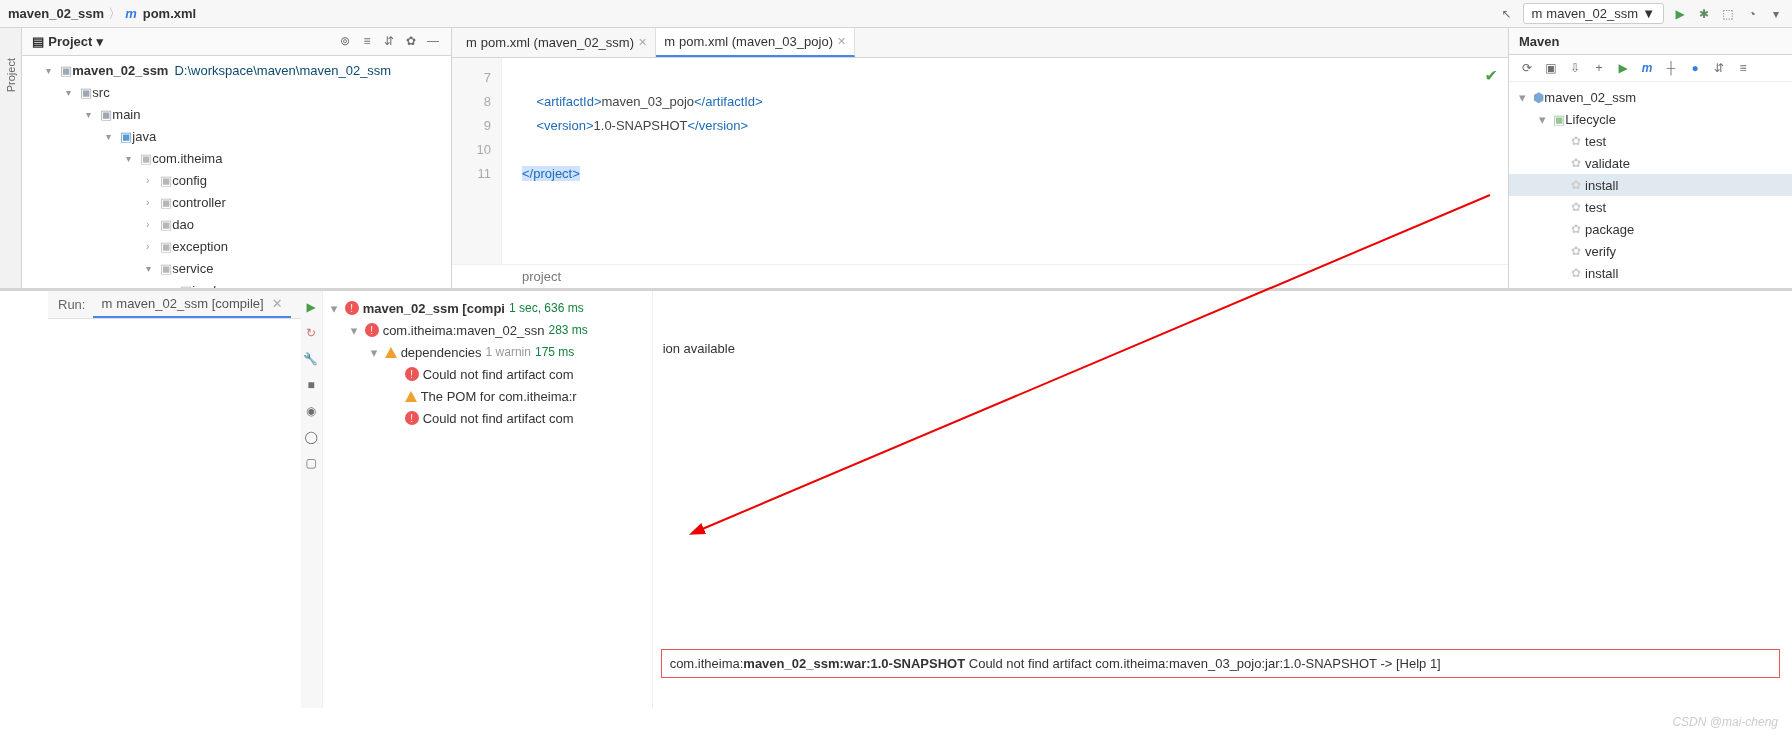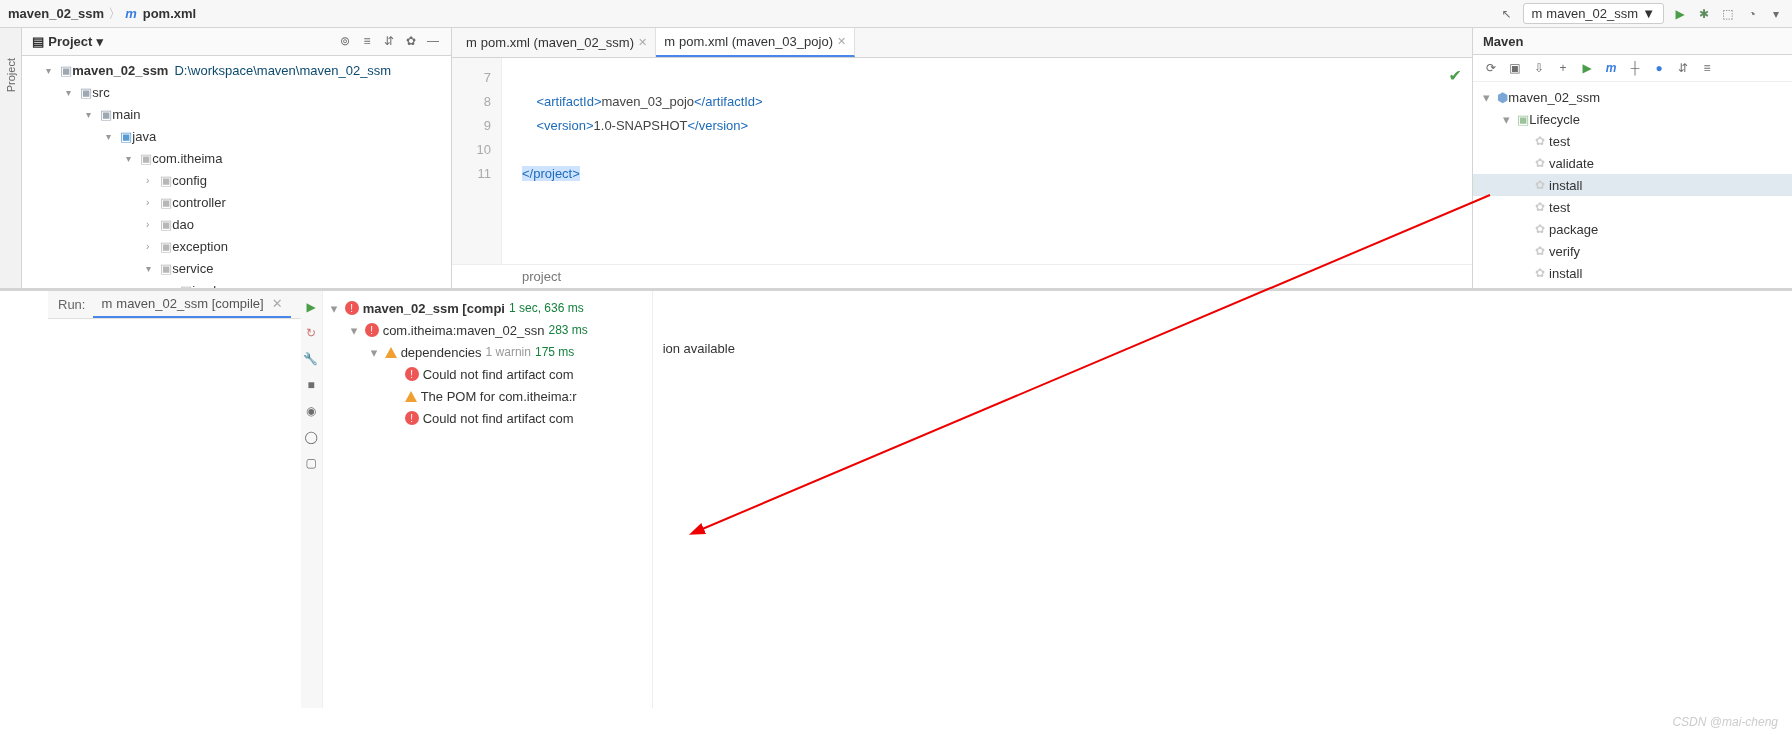--- a/index.html
+++ b/index.html
@@ -33,21 +33,21 @@
 .tab.active { background:#fff; border-bottom:2px solid #4a86e8; }
 .tab .close { color:#aaa; font-size:11px; }
 .code-body { display:flex; flex:1; font-family:Consolas,monospace; font-size:15px; position:relative; }
 .gutter { width:50px; background:#f7f7f7; color:#aaa; text-align:right; padding:8px 10px 0 0; line-height:24px; border-right:1px solid #eee; }
 .code { padding:8px 0 0 20px; line-height:24px; }
 .code .tag { color:#1e6bb8; }
 .code .txt { color:#444; }
 .code .sel { background:#cde3ff; }
 .check { position:absolute; right:10px; top:8px; color:#4a9e4a; font-size:16px; }
 .code-breadcrumb { height:24px; border-top:1px solid #eee; padding-left:70px; color:#777; display:flex; align-items:center; }
-.maven-panel { width:320px; border-left:1px solid #d4d4d4; display:flex; flex-direction:column; }
+.maven-panel { width:284px; border-left:1px solid #d4d4d4; display:flex; flex-direction:column; }
 .maven-tools { height:30px; display:flex; align-items:center; gap:8px; padding:0 10px; border-bottom:1px solid #eee; }
 .maven-tree { padding:4px 0; }
 .maven-row { display:flex; align-items:center; height:22px; padding-left:10px; }
 .maven-row.selected { background:#e0e8f0; }
 .gear { color:#ccc; font-size:12px; margin-right:4px; }
 .run-panel { border-top:3px solid #d4d4d4; display:flex; flex-direction:row; height:420px;padding-left:48px; }
 .run-tabs { height:28px; display:flex; align-items:center; padding:0 10px; background:#f7f7f7; border-bottom:1px solid #e0e0e0; }
 .run-tab { padding:0 8px; color:#555; display:flex; align-items:center; gap:4px; border-bottom:2px solid #4a86e8; height:100%; }
 .run-body { display:flex; flex:1; }
 .run-left { width:22px; background:#f7f7f7; border-right:1px solid #eee; display:flex; flex-direction:column; align-items:center; gap:10px; padding-top:8px; }
@@ -308,20 +308,23 @@
           <span class="warn-ic"></span>
           <span>The POM for com.itheima:r</span>
         </div>
       <div class="run-tree-row" style="padding-left:82px">
           <span class="err-ic">!</span>
           <span>Could not find artifact com</span>
         </div>
     </div>
     <div class="console">
       <div>ion available</div>
+      <div class="error-box">
+        <span>com.itheima:</span><span class="b">maven_02_ssm:war:1.0-SNAPSHOT</span><span>  Could not find artifact com.itheima:maven_03_pojo:jar:1.0-SNAPSHOT -&gt; [Help 1]</span>
+      </div>
     </div>
   </div>
 </div>
 
 <svg class="arrow-svg" style="left:0;top:0;width:1792px;height:735px">
   <defs>
       <marker id="ah" markerWidth="10" markerHeight="10" refX="2" refY="3" orient="auto">
         <path d="M0,0 L0,6 L8,3 z" fill="#e00"></path>
       </marker>
     </defs>

